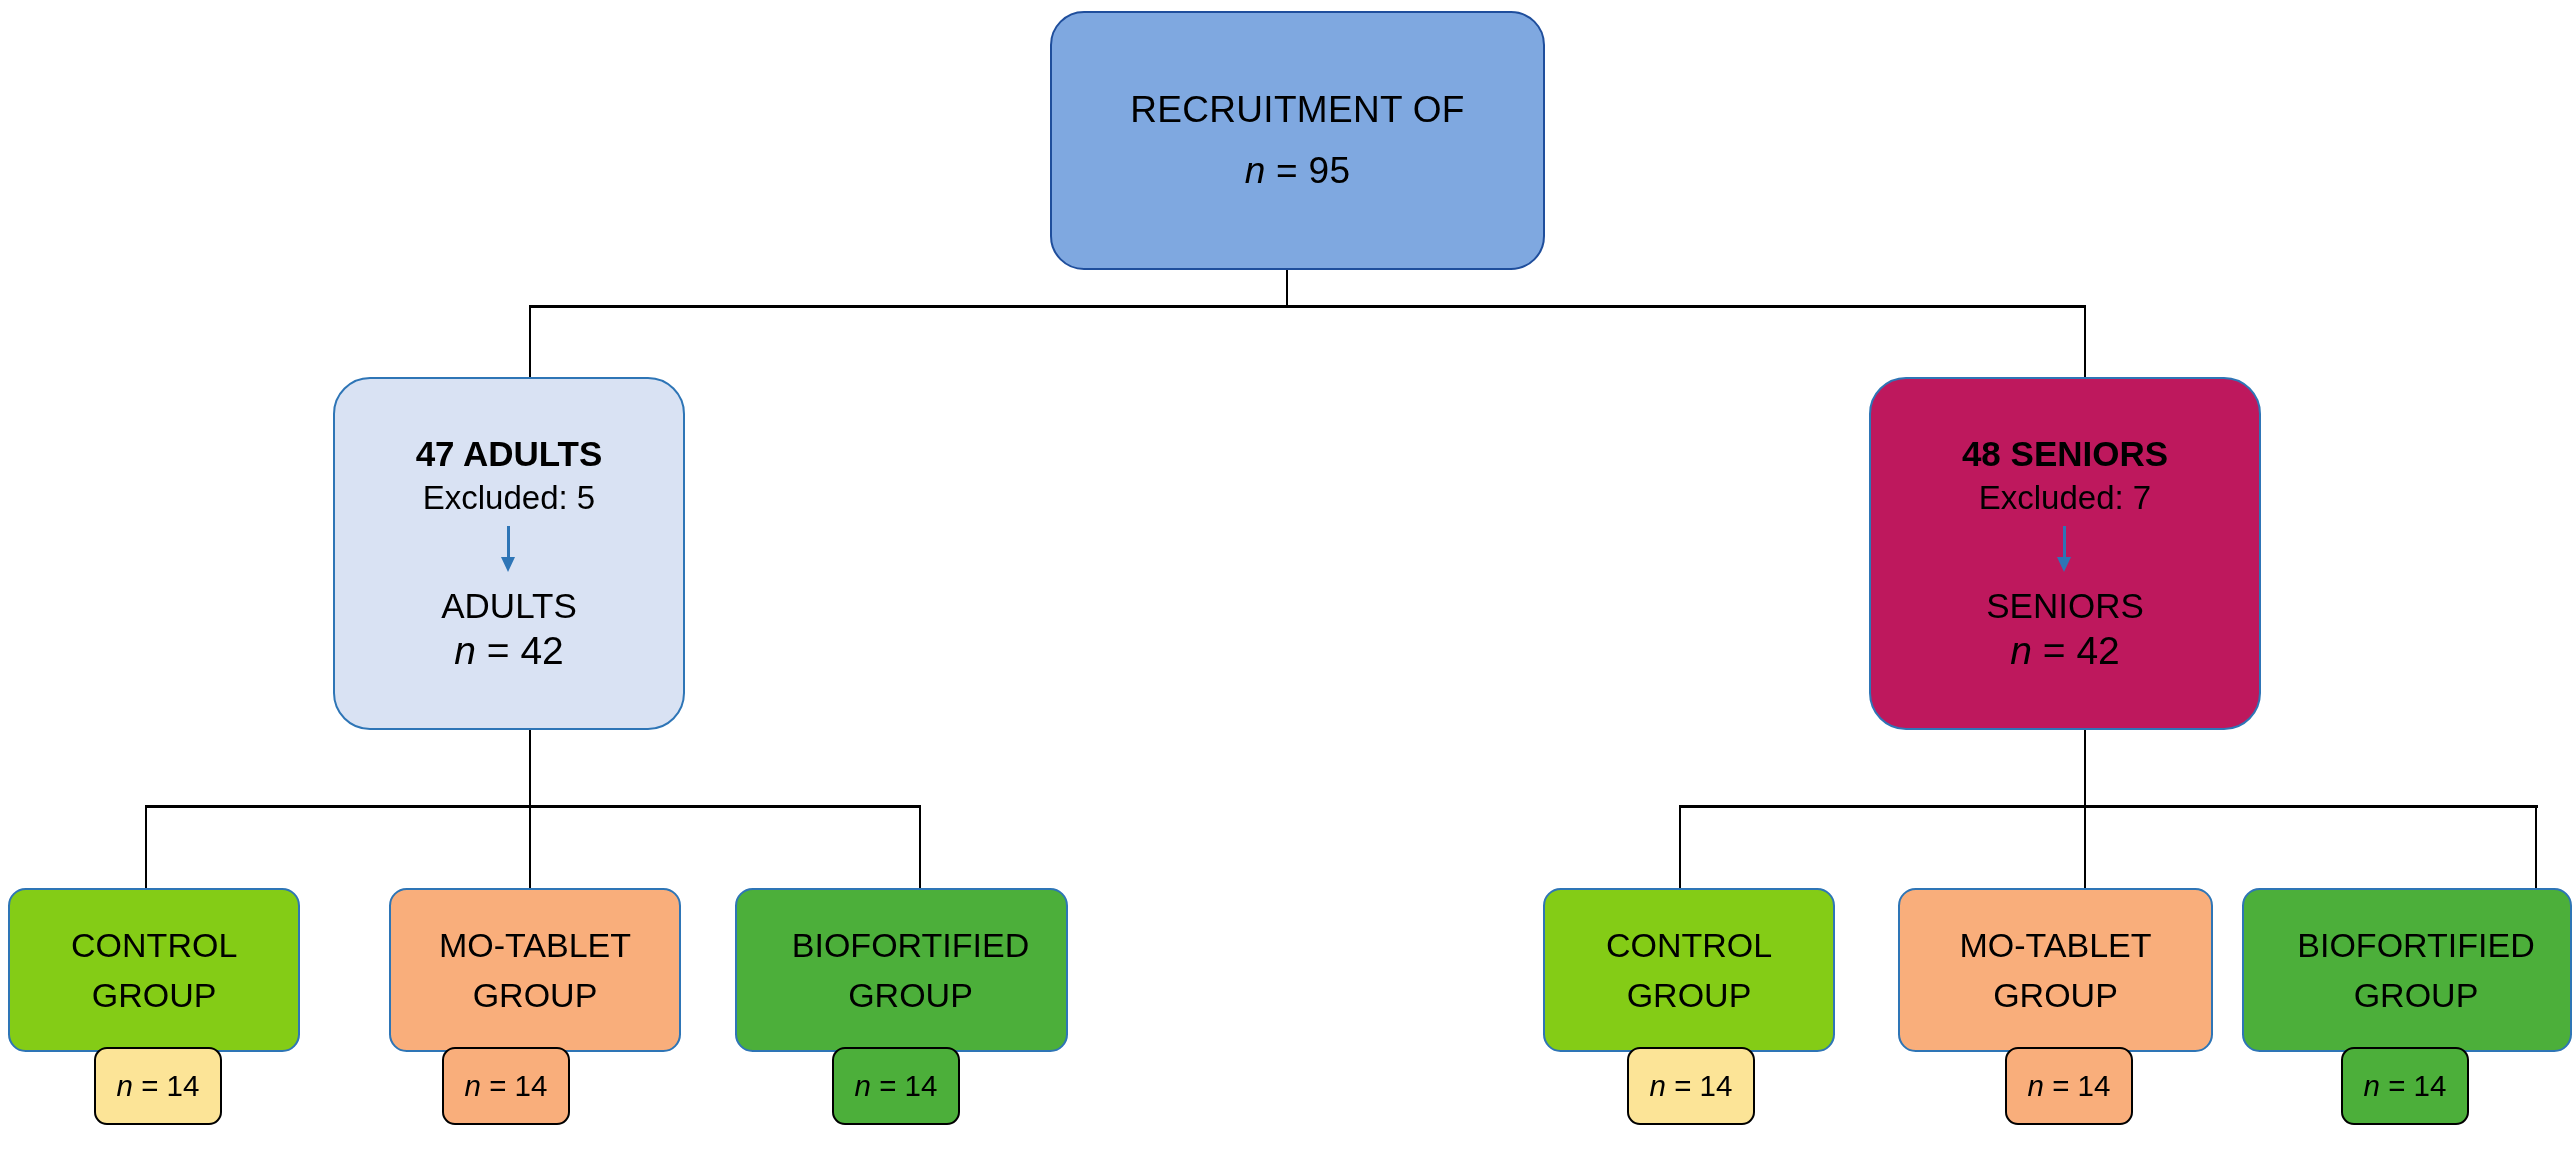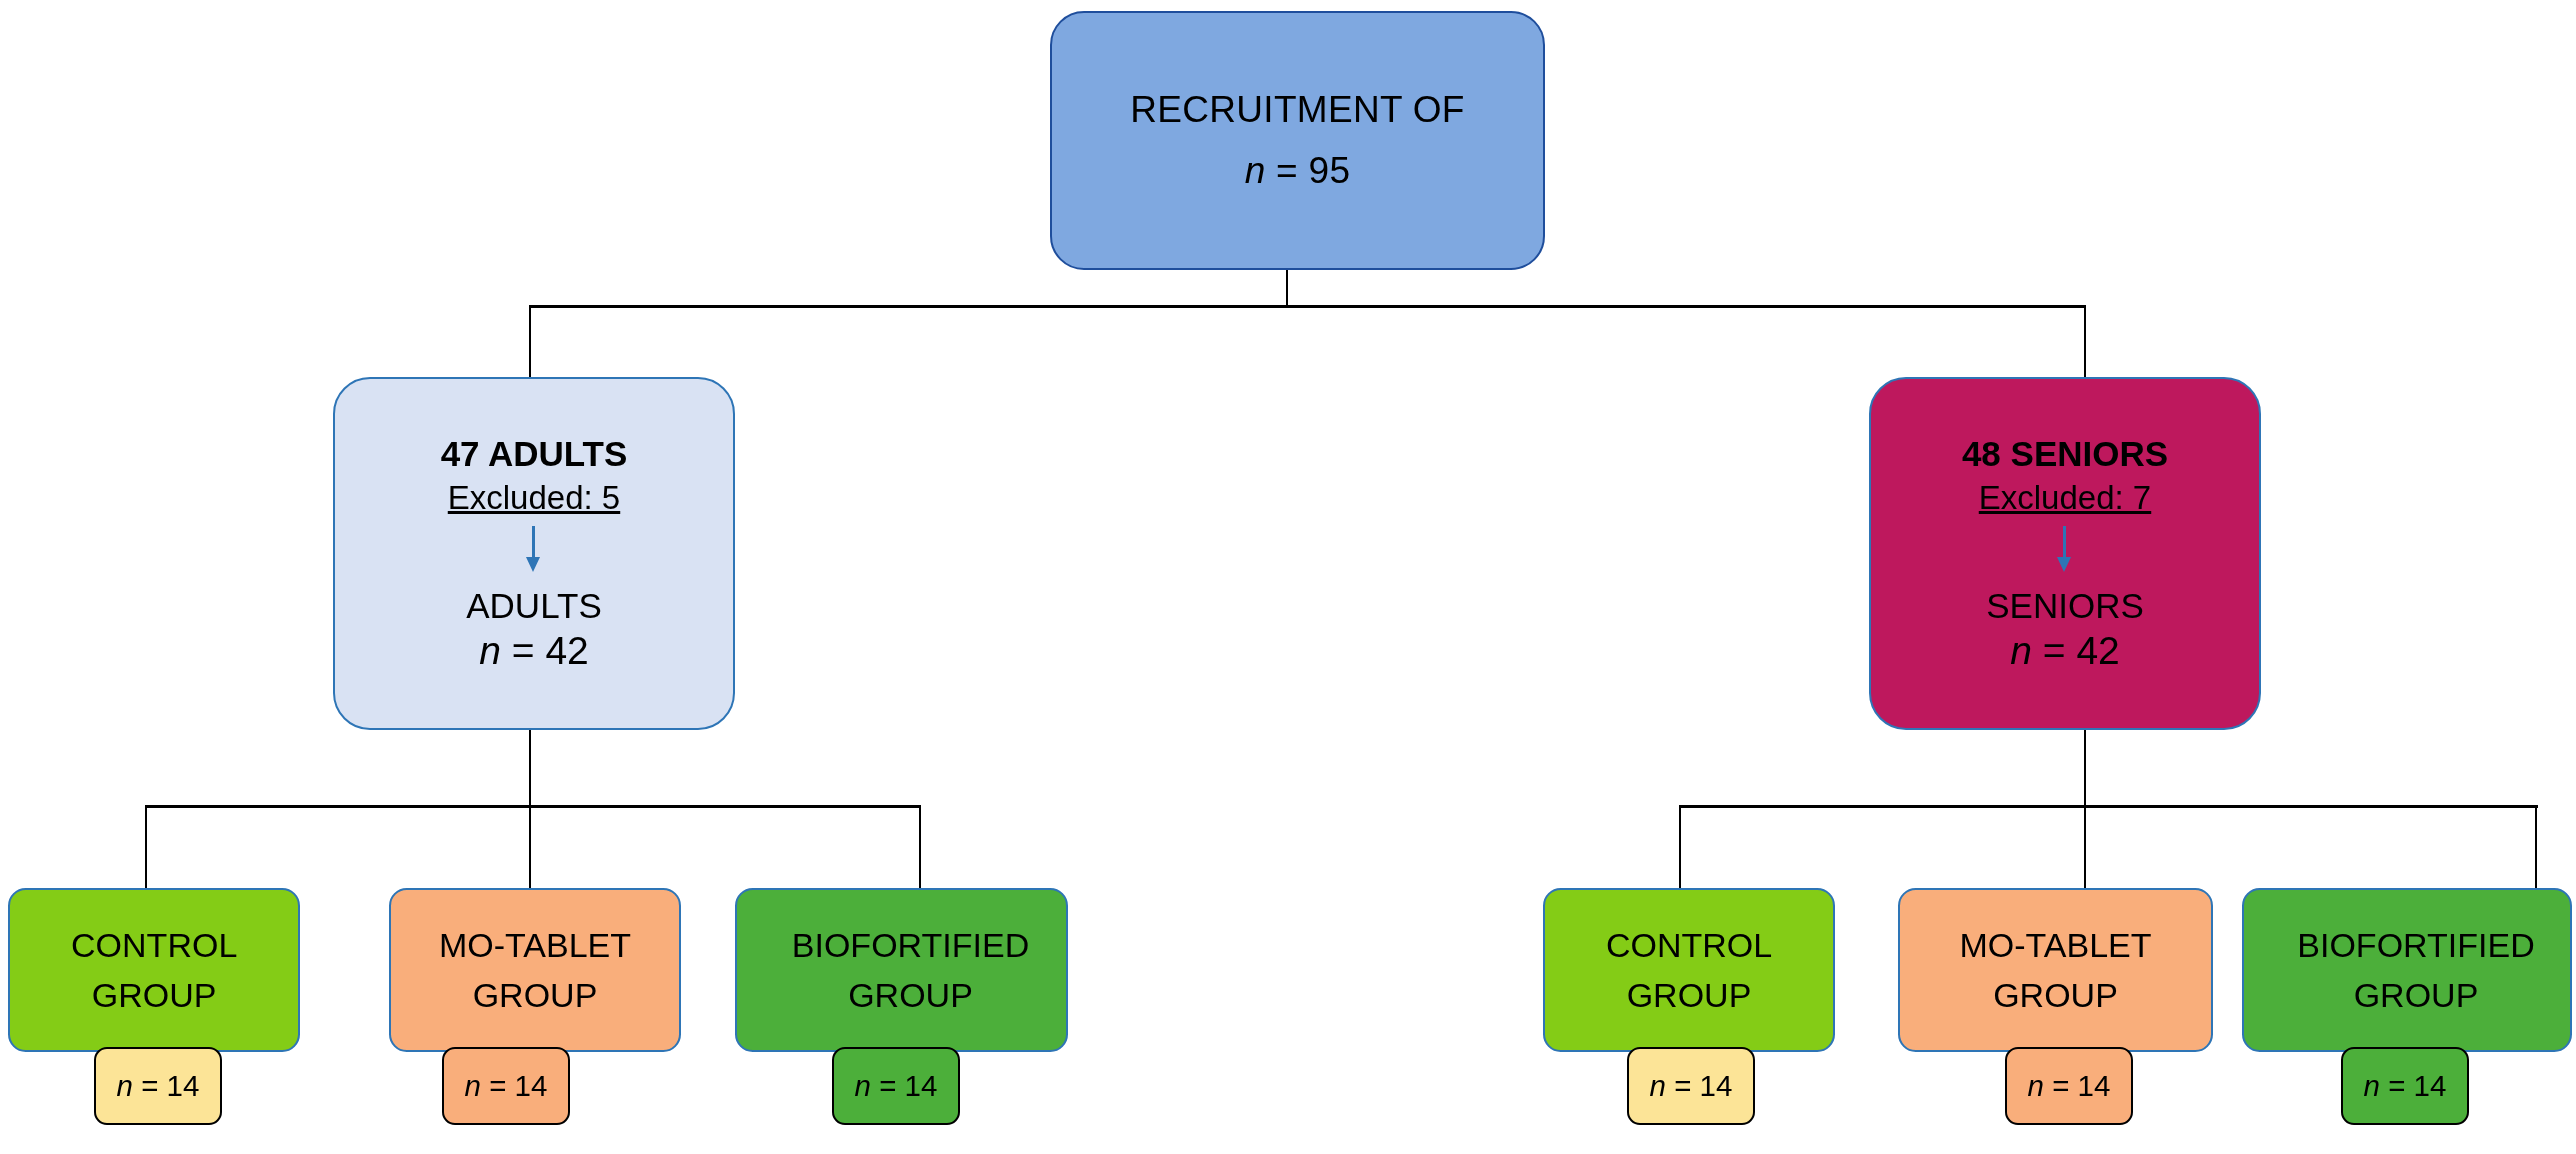--- a/index.html
+++ b/index.html
@@ -57,21 +57,20 @@
   .node-branch.adults  { background: #D9E2F3; }
   .node-branch.seniors { background: #be185d; }
   .node-branch .hd {
     font-weight: bold;
     font-size: 35px;
   }
   .node-branch .ex {
     font-weight: normal;
     font-size: 33px;
     margin-top: 4.7px;
-    text-decoration: underline;
   }
   .node-branch .grp {
     font-size: 35px;
     margin-top: 3.5px;
   }
   .node-branch .nline {
     font-size: 39px;
     margin-top: 2.4px;
   }
 
@@ -155,21 +154,21 @@
   <div class="conn v" style="left:2535px; top:805px; height:90px;"></div>
 
   <div class="node node-root" style="left:1050px; top:10.6px; width:495px; height:259px;">
     <span class="ln">RECRUITMENT OF</span>
     <span class="nline">
       <span class="it">n</span>
       <span>= 95</span>
     </span>
   </div>
 
-  <div class="node node-branch adults" style="left:333px; top:377px; width:402px; height:353px;">
+  <div class="node node-branch adults" style="left:333px; top:377px; width:352px; height:353px;">
     <span class="hd">47 ADULTS</span>
     <span class="ex">Excluded: 5</span>
     <span class="inner-arrow">
       <span class="shaft"></span>
         <span class="head"></span>
     </span>
     <span class="grp">ADULTS</span>
     <span class="nline">
       <span class="it">n</span>
       <span>= 42</span>

